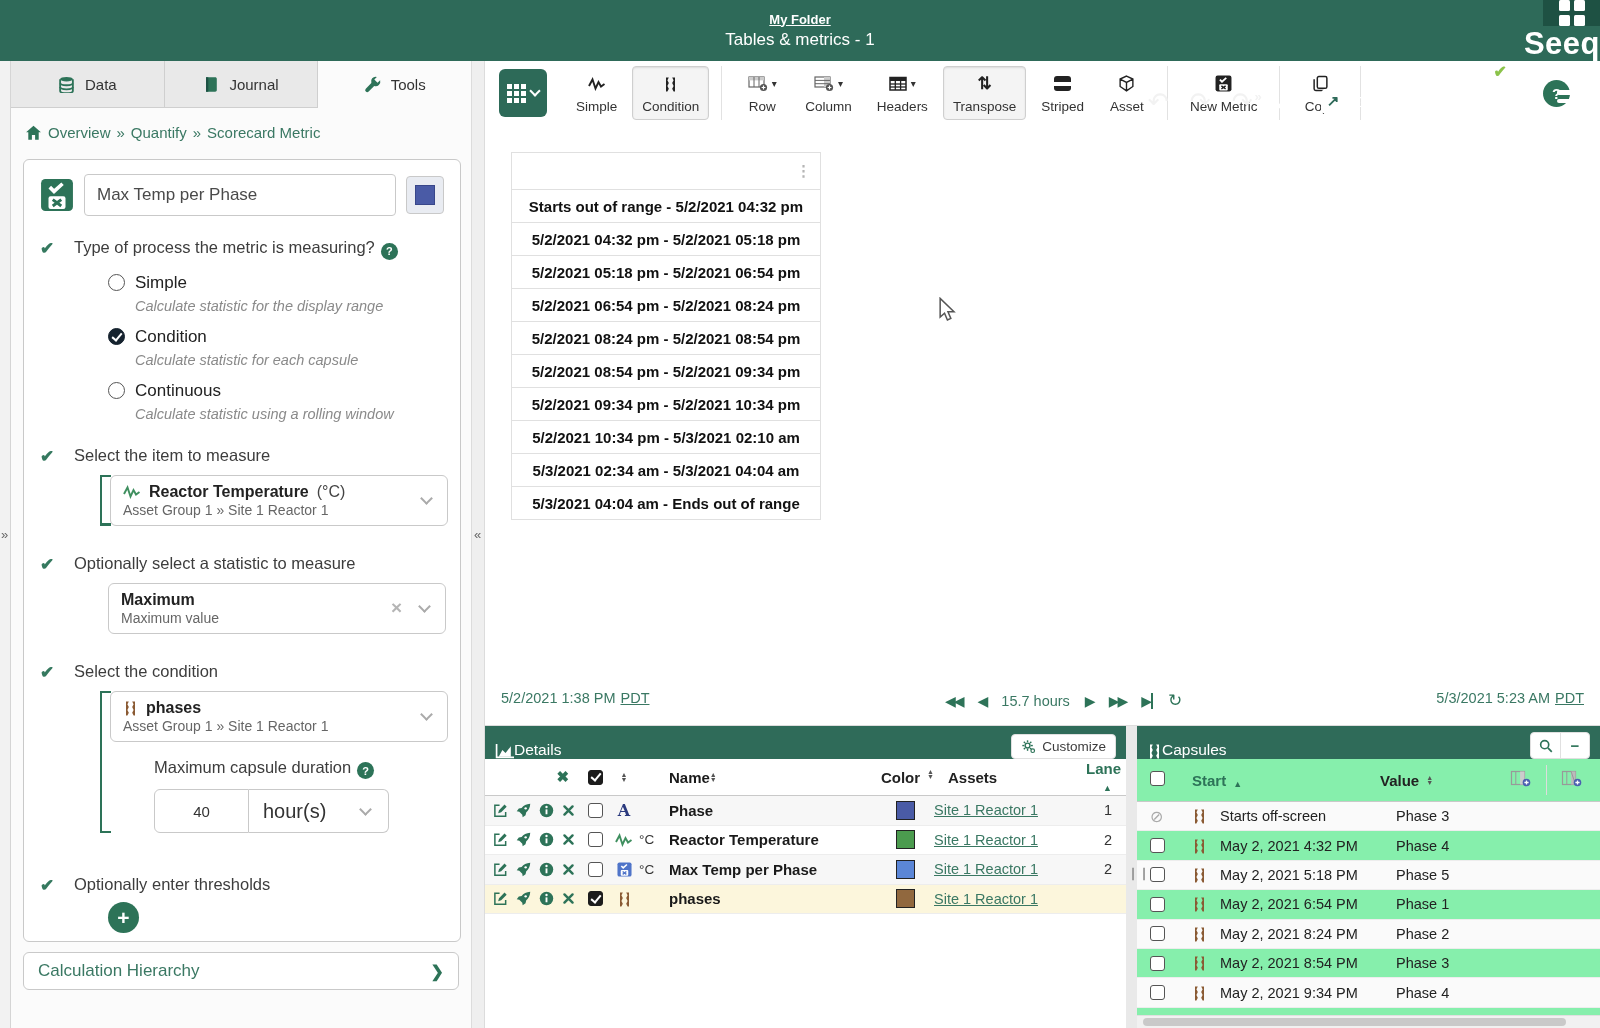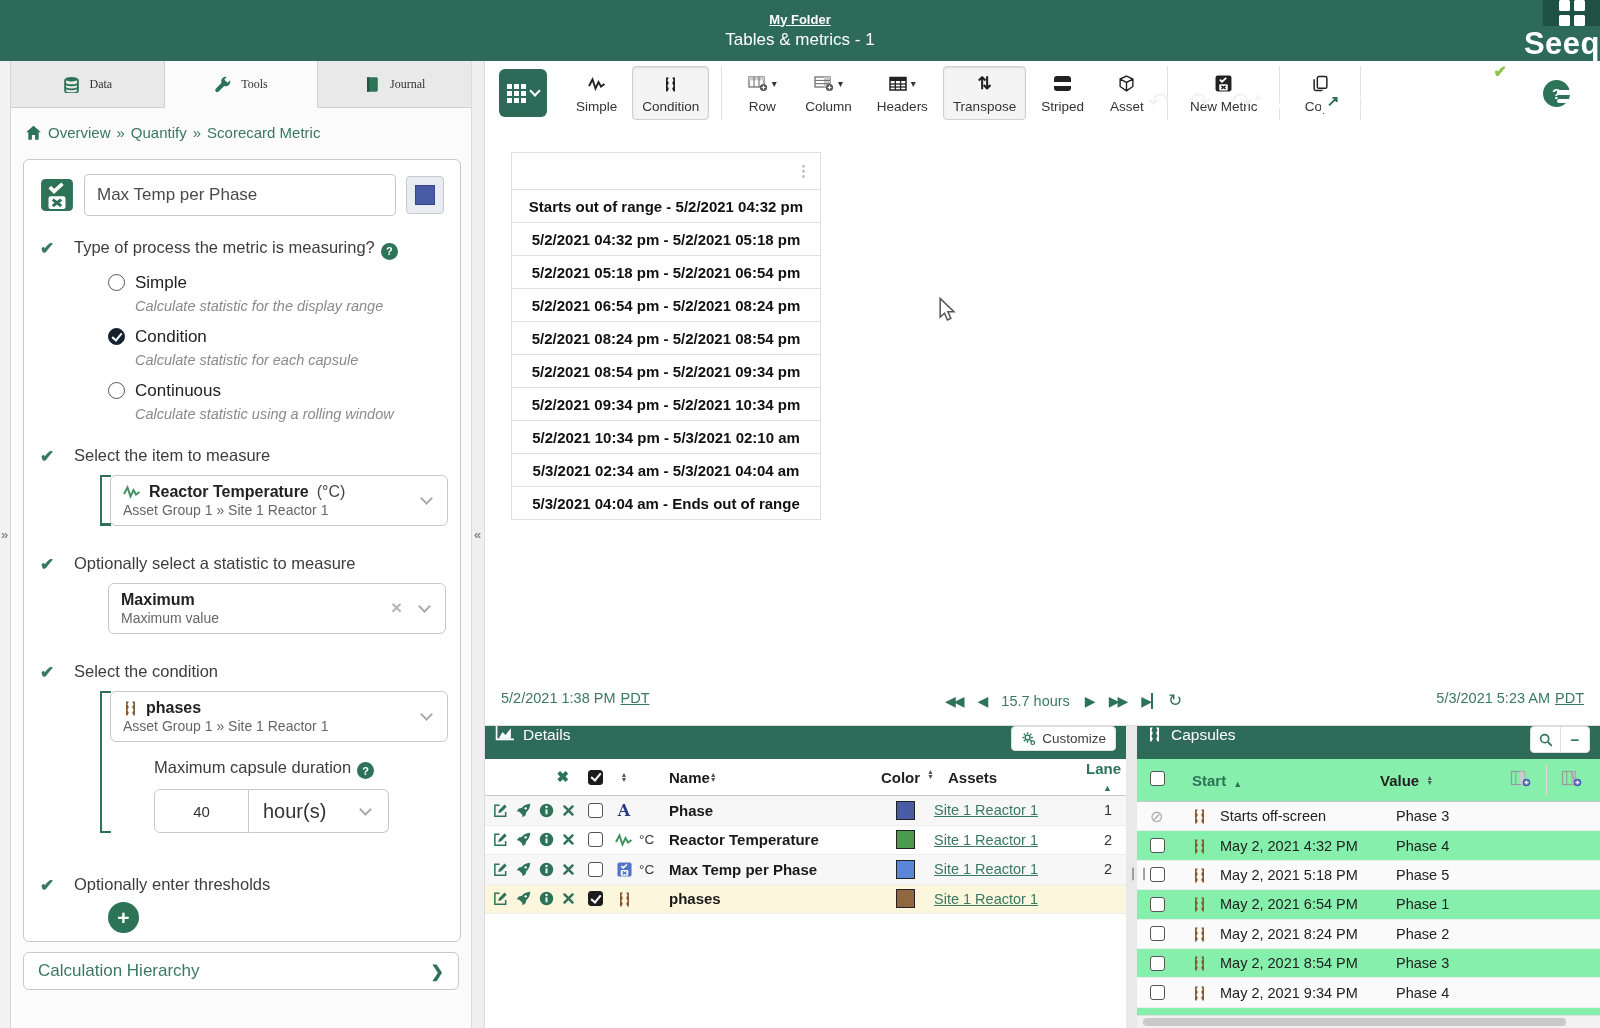--- a/index.html
+++ b/index.html
@@ -31,21 +31,21 @@
   
   .app-body { display:flex; height:967px; background:#fff; }
   .left-rail { width:11px; background:#f2f2f2; border-right:1px solid #d5d5d5; position:relative; cursor:pointer; }
   .left-rail span { position:absolute; top:466px; left:1px; font-size:13px; color:#666; }
   .collapse-strip { width:14px; background:#efefef; border-left:1px solid #dcdcdc; border-right:1px solid #dcdcdc; position:relative; cursor:pointer; }
   .collapse-strip span { position:absolute; top:466px; left:2px; font-size:13px; color:#666; }
 
   
   .sidebar { width:460px; display:flex; flex-direction:column; background:#fbfbfb; }
   .tabbar { display:flex; height:47px; flex:none; }
-  .tab { flex:1; display:flex; align-items:center; justify-content:center; gap:10px; font-size:12px; color:#333; background:#e9e9e9; border-right:1px solid #cfcfcf; border-bottom:1px solid #cfcfcf; cursor:pointer;font-family:Liberation Serif, serif; }
+  .tab { flex:1; display:flex; align-items:center; justify-content:center; gap:10px; font-size:15px; color:#333; background:#e9e9e9; border-right:1px solid #cfcfcf; border-bottom:1px solid #cfcfcf; cursor:pointer; }
   .tab:last-child { border-right:none; }
   .tab.active { background:#fbfbfb; border-bottom:1px solid transparent; }
   .crumbs { padding:16px 14px 12px; font-size:15px; color:#3a7863; display:flex; gap:6px; align-items:center; flex:none; }
   .crumb { cursor:pointer; }
   .tool-card { margin:6px 10px 0 12px; background:#fff; border:1px solid #c9c9c9; border-radius:6px; padding:14px 16px; height:783px; overflow:hidden; flex:none; }
   .mhead { display:flex; gap:10px; align-items:center; }
   .mname-input { flex:1; height:42px; border:1px solid #c9c9c9; border-radius:4px; font-size:17px; color:#4a4a4a; padding:0 12px; background:#fff; font-family:"Liberation Sans",sans-serif; }
   .mswatch { width:38px; height:38px; background:#e9ecf2; border:1px solid #c9c9c9; border-radius:4px; display:flex; align-items:center; justify-content:center; cursor:pointer; }
   .mswatch i { width:20px; height:20px; display:block; border:1px solid #39478a; }
   .q-row { display:flex; gap:14px; margin-top:22px; align-items:flex-start; }
@@ -107,21 +107,21 @@
   .tz { text-decoration:underline; margin-left:5px; cursor:pointer; }
   .range-nav { position:absolute; left:460px; display:flex; align-items:center; gap:15px; }
   .nav-ico { color:#2d7358; font-size:14px; cursor:pointer; letter-spacing:-2px; }
   .nav-end { border-right:2.5px solid #2d7358; padding-right:1px; }
   .refresh { font-size:17px; letter-spacing:0; }
   .dur-txt { color:#3a7863; }
 
   
   .bottom { height:303px; display:flex; border-top:1px solid #ddd; background:#e9e9e9; flex:none; }
   .details-panel { width:641px; background:#fff; display:flex; flex-direction:column; }
-  .panel-head { height:33px; background:#2f6b59; color:#fff; display:flex; align-items:flex-start; padding:0 10px; gap:9px; font-size:15.5px; flex:none; }
+  .panel-head { height:33px; background:#2f6b59; color:#fff; display:flex; align-items:flex-end; padding:0 10px; font-size:15.5px; flex:none; }
   .customize-btn { margin-left:auto; background:#fff; border:1px solid #e0e0e0; border-radius:4px; height:25px; display:flex; align-items:center; gap:6px; padding:0 9px; color:#3d3d3d; font-size:13.5px; cursor:pointer; }
   .dhead { display:flex; align-items:center; height:37px; border-bottom:1px solid #c9c9c9; font-size:15px; font-weight:bold; color:#222; flex:none; }
   .c-act { width:96px; display:flex; gap:8px; padding-left:8px; align-items:center; }
   .dhead .c-act { justify-content:flex-end; padding-right:12px; }
   .hx { color:#2d7358; font-size:15px; font-weight:bold; }
   .c-cb { width:28px; display:flex; justify-content:center; }
   .c-type { width:30px; display:flex; justify-content:center; align-items:center; }
   .c-unit { width:30px; font-size:13.5px; color:#333; }
   .c-name { flex:1; font-weight:bold; color:#1a1a1a; display:flex; align-items:center; }
   .c-color { width:58px; display:flex; justify-content:center; }
@@ -228,32 +228,32 @@
     <div class="tabbar">
       <div class="tab">
         <svg width="17" height="17" viewBox="0 0 16 16">
             <ellipse cx="8" cy="3" rx="6" ry="2.1" fill="#2d7358"></ellipse>
             <path d="M2 3v3.6c0 1.2 2.7 2.1 6 2.1s6-.9 6-2.1V3" fill="none" stroke="#2d7358" stroke-width="1.7"></path>
             <path d="M2 6.8v3.6c0 1.2 2.7 2.1 6 2.1s6-.9 6-2.1V6.8" fill="none" stroke="#2d7358" stroke-width="1.7"></path>
             <path d="M2 10.4V14c0 1.2 2.7 2.1 6 2.1s6-.9 6-2.1v-3.6" fill="none" stroke="#2d7358" stroke-width="1.7"></path>
           </svg>
         <span>Data</span>
       </div>
-      <div class="tab active">
-        <svg width="17" height="17" viewBox="0 0 16 16">
-            <path fill="#2d7358" d="M15.2 4.1a4.3 4.3 0 0 1-5.6 5.2l-5.2 5.3a1.9 1.9 0 0 1-2.7-2.7L6.9 6.6A4.3 4.3 0 0 1 12.1.9L9.7 3.3l3 3 2.5-2.2z"></path>
-          </svg>
-        <span>Tools</span>
-      </div>
       <div class="tab">
         <svg width="16" height="17" viewBox="0 0 16 16">
             <path fill="#2d7358" d="M3 .8h9.2c.9 0 1.6.7 1.6 1.6v11.2c0 .9-.7 1.6-1.6 1.6H3z"></path>
             <rect x="3" y=".8" width="2.3" height="14.4" fill="#1d5244"></rect>
           </svg>
         <span>Journal</span>
+      </div>
+      <div class="tab active">
+        <svg width="17" height="17" viewBox="0 0 16 16">
+            <path fill="#2d7358" d="M15.2 4.1a4.3 4.3 0 0 1-5.6 5.2l-5.2 5.3a1.9 1.9 0 0 1-2.7-2.7L6.9 6.6A4.3 4.3 0 0 1 12.1.9L9.7 3.3l3 3 2.5-2.2z"></path>
+          </svg>
+        <span>Tools</span>
       </div>
     </div>
 
     <div class="crumbs">
       <svg width="17" height="16" viewBox="0 0 16 16">
           <path fill="#2d7358" d="M8 .8l7.4 6.4h-2.2v7.6h-3.6V10H6.4v4.8H2.8V7.2H.6z"></path>
         </svg>
       <span class="crumb">Overview</span>
       <span>»</span>
       <span class="crumb">Quantify</span>

